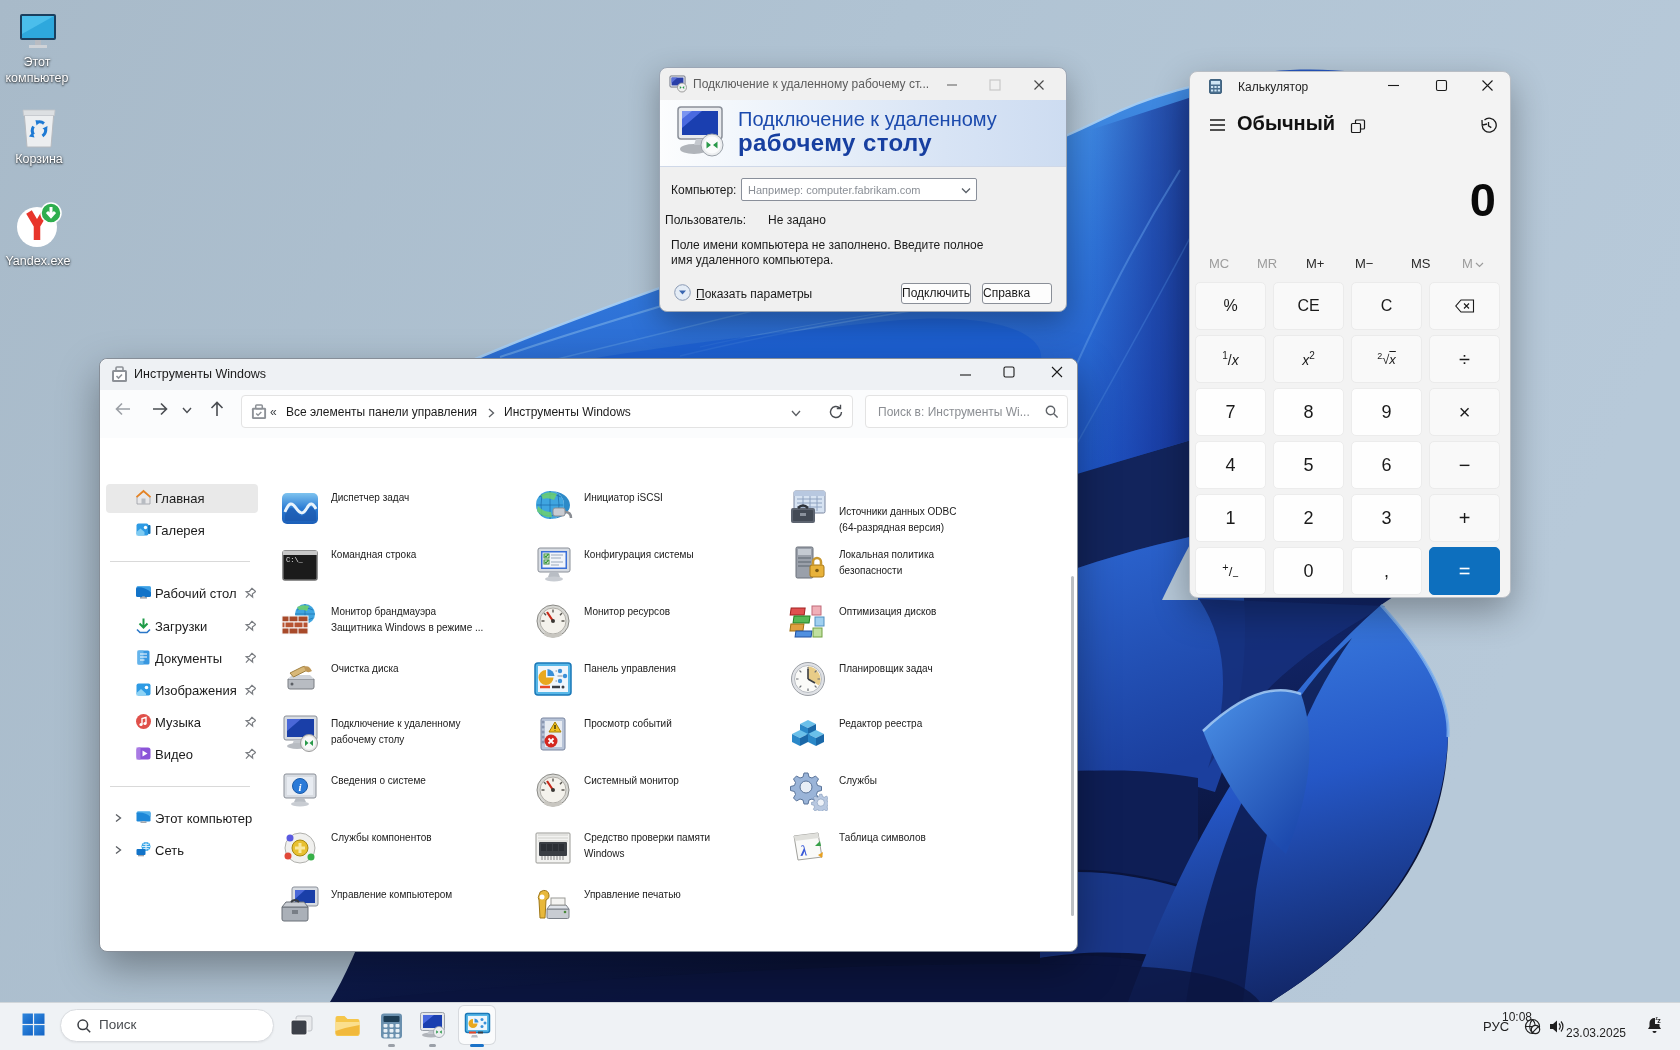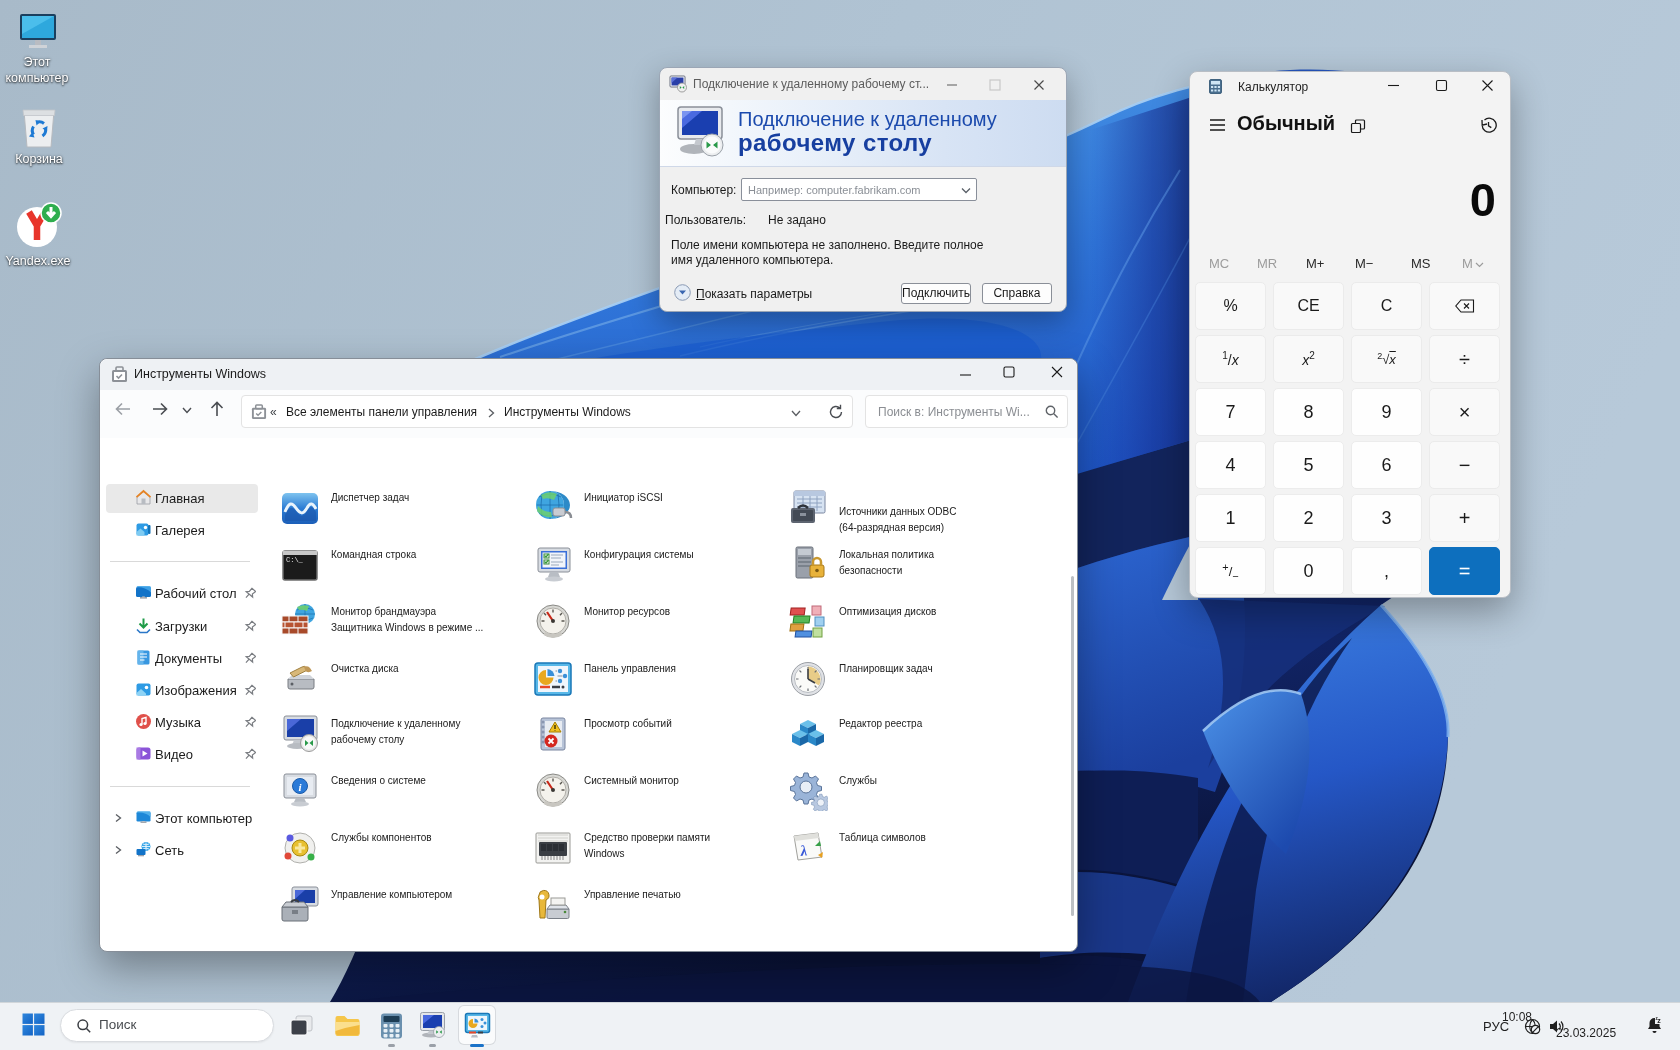--- a/index.html
+++ b/index.html
@@ -606,21 +606,21 @@
   </div>
   <div class="abs" style="left:5px;top:145px;font-size:12px;color:#1a1a1a">Пользователь:</div>
   <div class="abs" style="left:108px;top:145px;font-size:12px;color:#1a1a1a">Не задано</div>
   <div class="abs" style="left:11px;top:170px;font-size:12px;color:#1a1a1a;line-height:14.5px">Поле имени компьютера не заполнено. Введите полное<br>имя удаленного компьютера.</div>
   <svg class="abs" style="left:14px;top:216px" width="17" height="17" viewBox="0 0 17 17">
     <circle cx="8.5" cy="8.5" r="7.8" fill="#e4ecf6" stroke="#8a9ab4" stroke-width="1"></circle>
     <path d="M5,6.5 L8.5,10.5 L12,6.5 Z" fill="#3a66b0"></path>
   </svg>
   <div class="abs" style="left:36px;top:219px;font-size:12px;color:#1a1a1a"><span style="text-decoration:underline">П</span>оказать параметры</div>
   <div class="abs" style="left:241px;top:215px;width:70px;height:21px;background:#fdfdfd;border:1px solid #8a8f98;border-radius:3px;font-size:12px;color:#1a1a1a;text-align:center;line-height:19px">Подключить</div>
-  <div class="abs" style="left:322px;top:215px;width:70px;height:21px;background:#fdfdfd;border:1px solid #8a8f98;border-radius:3px;font-size:12px;color:#1a1a1a;text-align:center;line-height:19px">Справка</div>
+  <div class="abs" style="left:322px;top:215px;width:70px;height:21px;background:#fdfdfd;border:1px solid #8a8f98;border-radius:3px;font-size:12px;color:#1a1a1a;line-height:19px">Справка</div>
 </div>
 
 <div id="calc">
       <svg class="abs" style="left:19px;top:7px" width="13" height="15" viewBox="0 0 13 15">
 <rect x="0.5" y="0.5" width="12" height="14" rx="1.5" fill="#4a6f8f" stroke="#2a4f6f" stroke-width="0.8"></rect>
 <rect x="2" y="2" width="9" height="3.5" fill="#cfe6f5"></rect>
 <g fill="#cfe6f5">
           <rect x="2" y="7" width="2.2" height="2"></rect>
           <rect x="5.4" y="7" width="2.2" height="2"></rect>
           <rect x="8.8" y="7" width="2.2" height="2"></rect>
@@ -776,21 +776,21 @@
 <circle cx="8.5" cy="8.5" r="7" fill="none" stroke="#1f1f1f" stroke-width="1.2"></circle>
 <path d="M1.5,8.5 h14 M8.5,1.5 a10,10 0 0 1 0,14 M8.5,1.5 a10,10 0 0 0 0,14" fill="none" stroke="#1f1f1f" stroke-width="1.1"></path>
 <circle cx="11.5" cy="11.5" r="4.2" fill="#eff2f5" stroke="#1f1f1f" stroke-width="1.2"></circle>
 <path d="M8.7,14.3 L14.3,8.7" stroke="#1f1f1f" stroke-width="1.2"></path>
     </svg>
     <svg class="abs" style="left:1548px;top:1018px" width="17" height="17" viewBox="0 0 17 17">
 <path d="M2,6 h3 l4,-3.5 v12 L5,11 H2 Z" fill="#1f1f1f"></path>
 <path d="M11,5.5 a4.5,4.5 0 0 1 0,6 M13,3.5 a7.5,7.5 0 0 1 0,10" fill="none" stroke="#1f1f1f" stroke-width="1.2"></path>
     </svg>
     <div class="abs" style="left:1487px;top:1010px;width:60px;text-align:center;font-size:12px;color:#1f1f1f">10:08</div>
-    <div class="abs" style="left:1556px;top:1026px;width:80px;text-align:left;font-size:12px;color:#1f1f1f">23.03.2025</div>
+    <div class="abs" style="left:1556px;top:1026px;width:80px;text-align:center;font-size:12px;color:#1f1f1f">23.03.2025</div>
     <svg class="abs" style="left:1646px;top:1016px" width="17" height="19" viewBox="0 0 17 19">
 <path d="M8.5,2 a5,5 0 0 1 5,5 v3.5 l1.5,2.5 H2 L3.5,10.5 V7 a5,5 0 0 1 5,-5 Z" fill="#1f1f1f"></path>
 <path d="M6.5,15 a2,2 0 0 0 4,0" fill="#1f1f1f"></path>
 <rect x="9" y="0" width="8" height="8" fill="#eff2f5"></rect>
 <text x="13" y="6.5" font-size="7" font-weight="bold" fill="#1f1f1f" text-anchor="middle" font-family="Liberation Sans">z</text>
 <text x="10.5" y="3.5" font-size="4.5" font-weight="bold" fill="#1f1f1f" text-anchor="middle" font-family="Liberation Sans">z</text>
     </svg>
 </div>
 
 </body></html>

